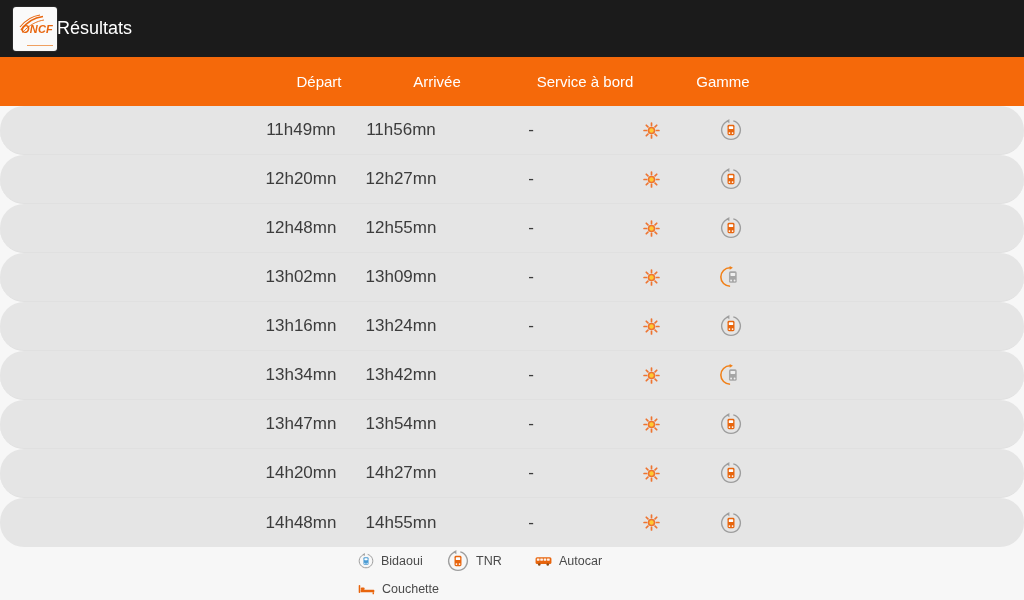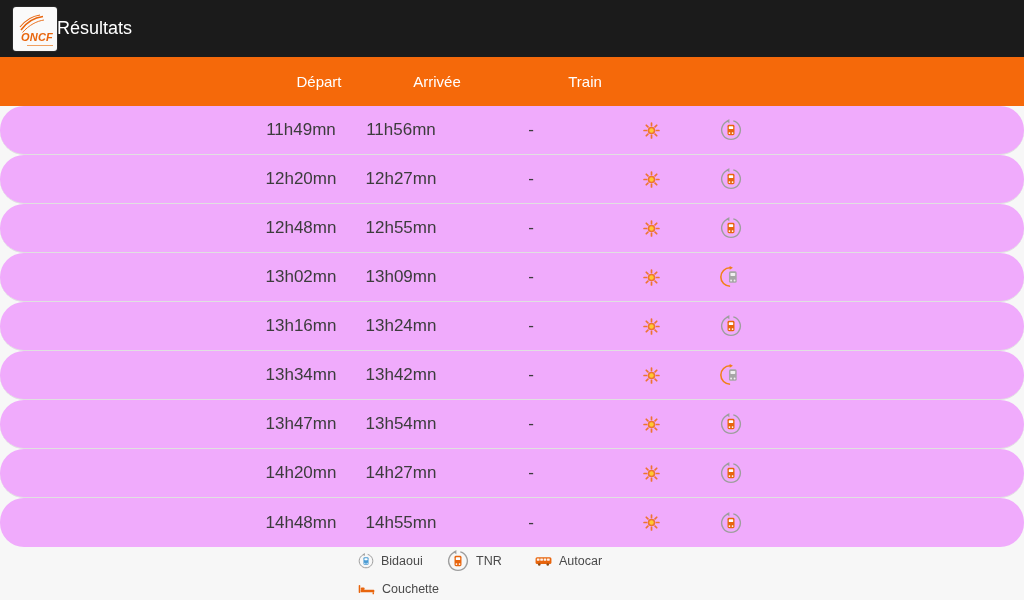--- a/index.html
+++ b/index.html
@@ -5,35 +5,35 @@
   * { margin:0; padding:0; box-sizing:border-box; }
   html,body { width:1024px; height:600px; overflow:hidden; }
   body { font-family:"Liberation Sans", sans-serif; background:#F7F7F7; }
   .app { width:1024px; height:600px; position:relative; background:#F7F7F7; }
 
   
   .appbar { height:57px; background:#1B1B1B; display:flex; align-items:center; padding-left:13px; }
   .logo { width:44px; height:44px; background:#FAFAFA; border-radius:3px; position:relative;
           box-shadow:0 0 0 1px rgba(255,255,255,0.06); flex:0 0 auto; }
   .logo svg { position:absolute; top:0; left:0; }
-  .logo-text { position:absolute; right:4px; bottom:8px; font-size:11px; font-weight:bold;
+  .logo-text { position:absolute; right:4px; bottom:16px; font-size:11px; font-weight:bold;
                font-style:italic; color:#E8650D; letter-spacing:0.2px; }
   .logo-underline { position:absolute; right:4px; bottom:5px; width:26px; height:1px; background:#F0A060; }
   .apptitle { color:#FFFFFF; font-size:18px; font-weight:400; }
 
   
   .colheader { height:49px; background:#F5690A; display:grid;
                grid-template-columns:251px 100px 100px 160px 80px 80px 1fr;
                align-items:center;gap:18px; }
   .colheader .h { color:#FFFFFF; font-size:15px; text-align:center; line-height:1.15; }
 
   
   .rows { background:#F7F7F7; }
   .row { height:49px; display:grid; grid-template-columns:251px 100px 100px 160px 80px 80px 1fr;
-         align-items:center; border-bottom:1px solid #E0E0E0; background:#f0abfc;border-radius:24px; }
+         align-items:center; border-bottom:1px solid #E0E0E0; background:#e5e5e5;border-radius:24px; }
   .row:last-child { border-bottom:none; }
   .c { text-align:center; }
   .time { font-size:17px; color:#3C3C3C; }
   .dash { font-size:17px; color:#3C3C3C; }
   .icon { display:flex; justify-content:center; align-items:center; }
   .icon svg { display:block; }
 
   
   .legend { margin-left:358px; margin-top:3px; display:grid;
             grid-template-columns:89px 88px auto; row-gap:10px; column-gap:0; }
@@ -58,21 +58,22 @@
       <span class="logo-text">ONCF</span>
       <span class="logo-underline"></span>
     </div>
     <h1 class="apptitle">Résultats</h1>
   </header>
 
   <div class="colheader">
     <span class="h"></span>
     <span class="h">Départ</span>
     <span class="h">Arrivée</span>
-    <span class="h">Train</span>
+    <span class="h">Service à bord</span>
+    <span class="h">Gamme</span>
   </div>
 
   <div class="rows" id="rows">
       <div class="row">
         <span class="c"></span>
         <span class="c time">11h49mn</span>
         <span class="c time">11h56mn</span>
         <span class="c dash">-</span>
         <span class="c icon">
           <svg viewBox="0 0 24 24" width="17" height="17">

